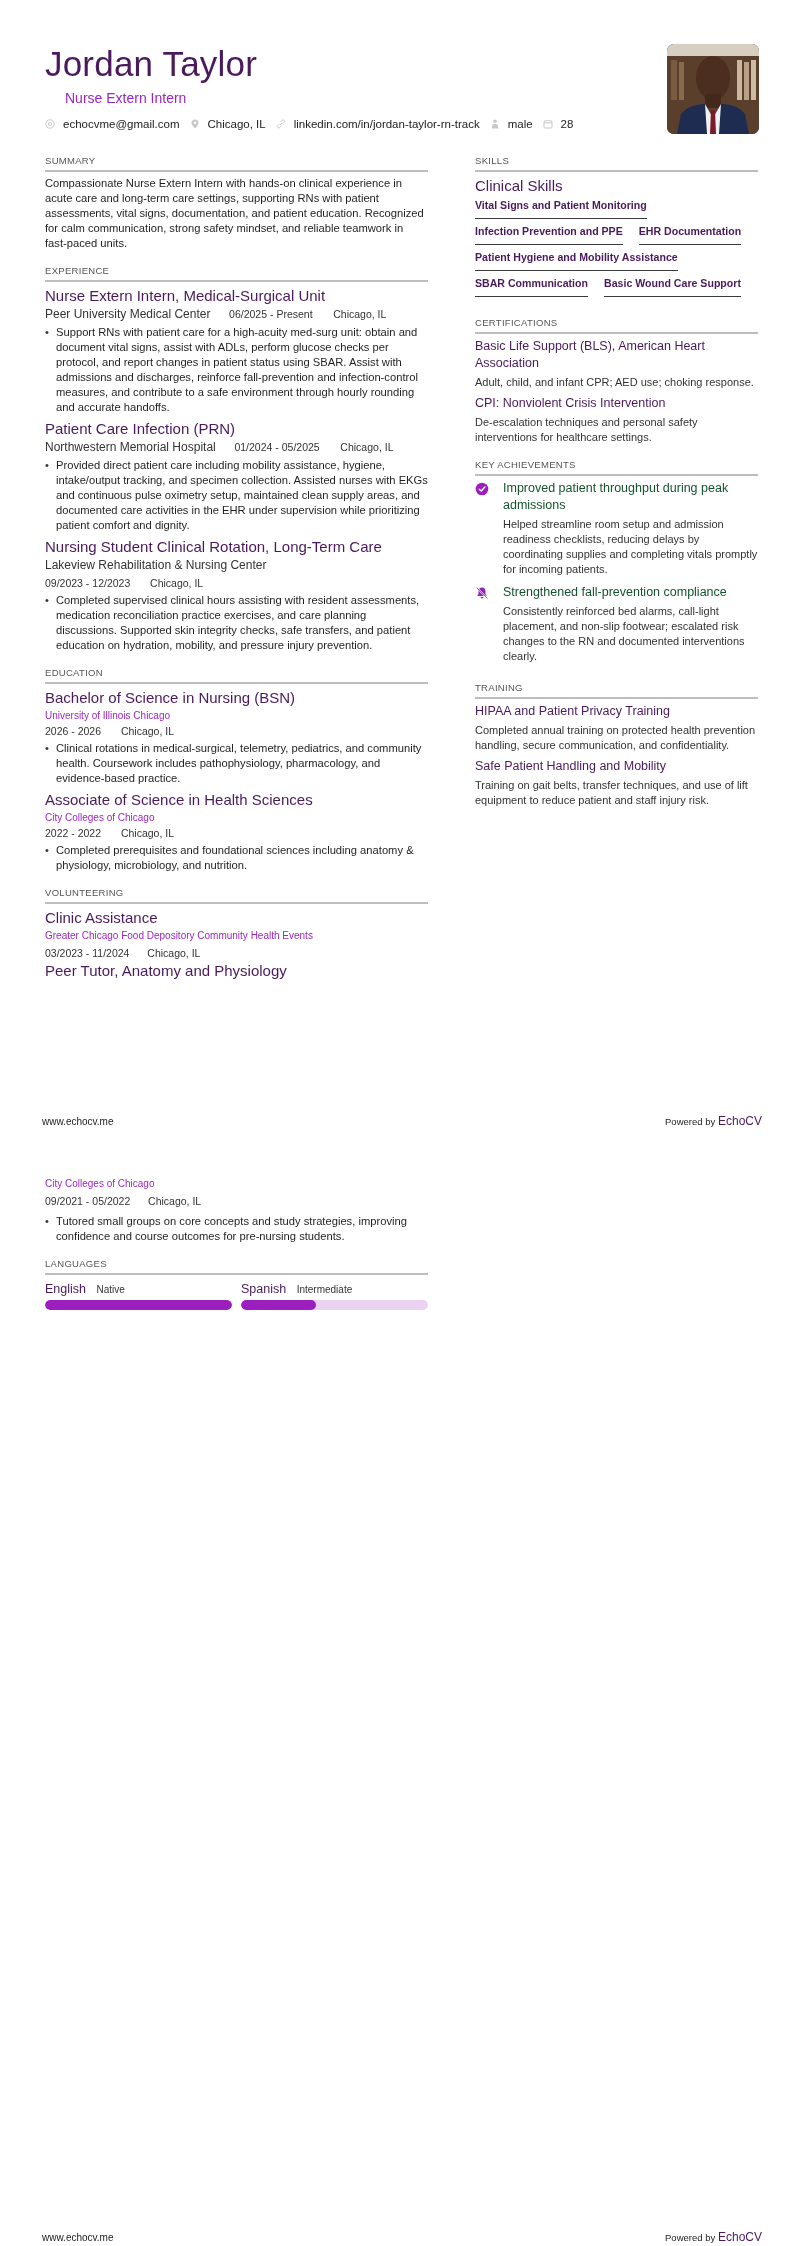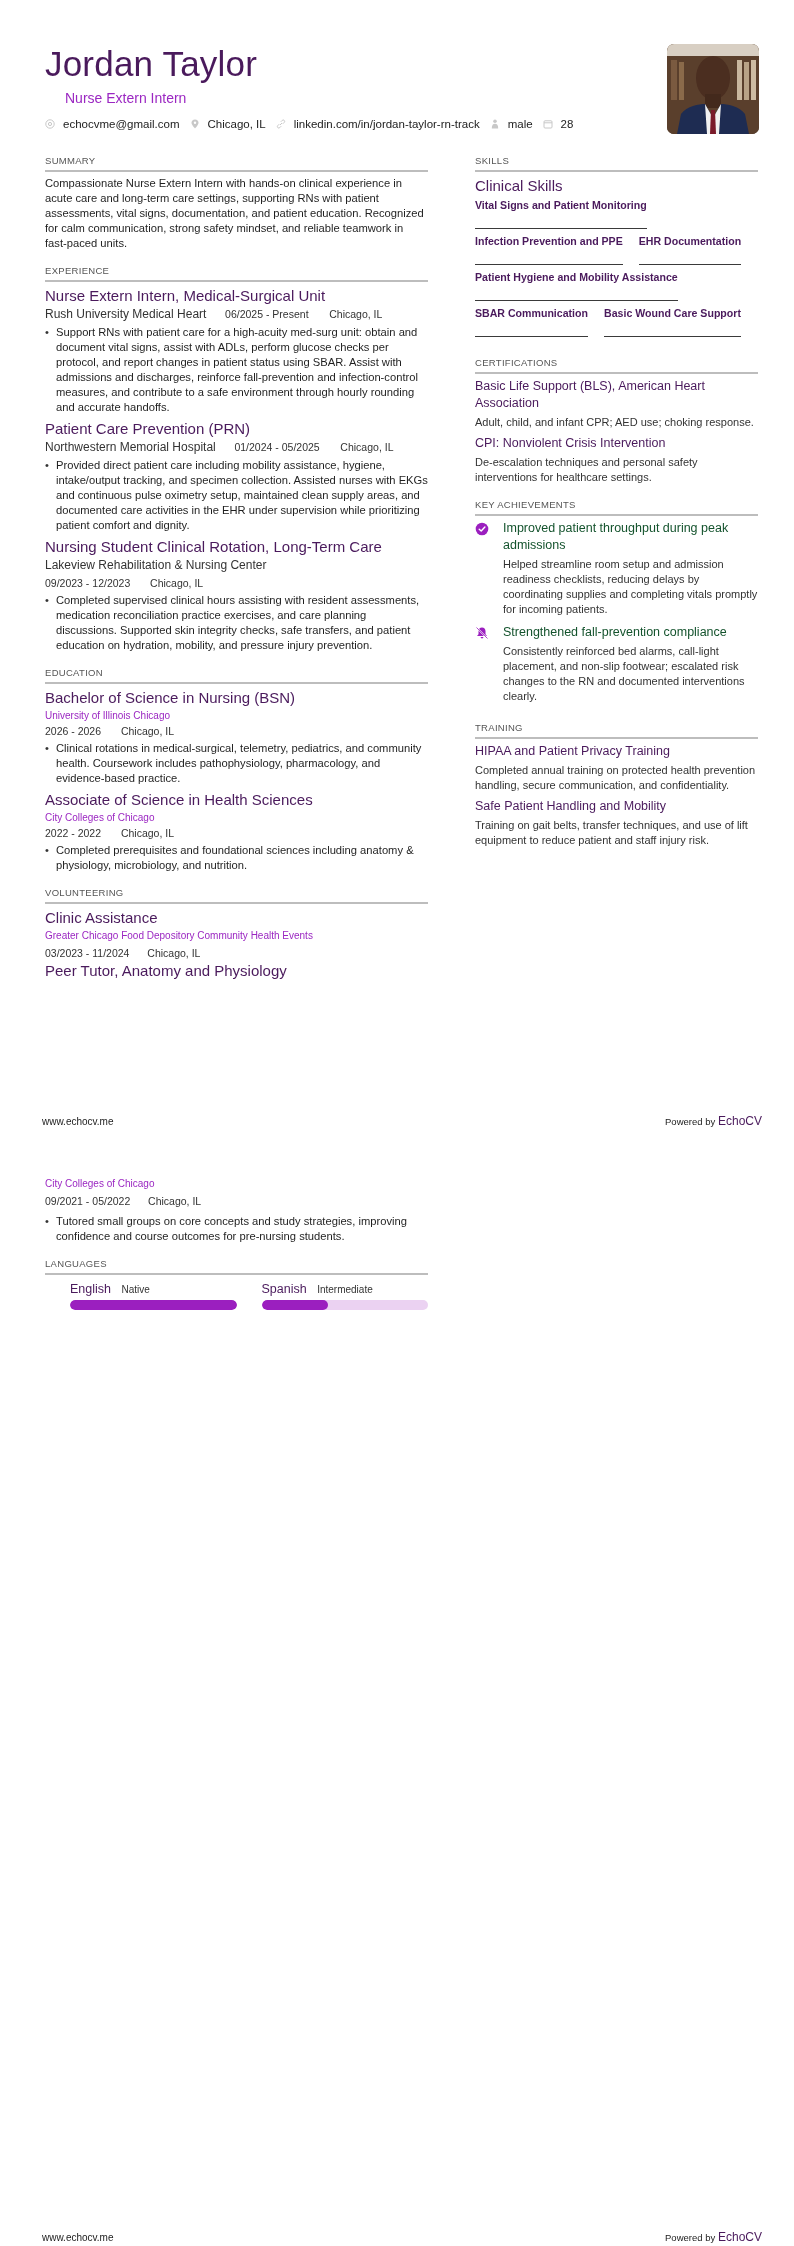--- a/index.html
+++ b/index.html
@@ -29,38 +29,38 @@
   .entry-title { font-size: 15px; color: #4a1a5c; line-height: 20px; }
   .entry-sub { font-size: 12px; color: #333; line-height: 17px; }
   .entry-org { font-size: 10px; color: #9b27c2; line-height: 16px; }
   .meta { font-size: 10.5px; color: #333; line-height: 15px; }
   .bullets { list-style: none; margin-top: 2px; margin-bottom: 4px; }
   .bullets li { position: relative; padding-left: 11px; font-size: 11.2px; line-height: 15px; color: #1f1f1f; }
   .bullets li::before { content: "•"; position: absolute; left: 0; top: 0; color: #333; }
 
   .skill-group { font-size: 15px; color: #4a1a5c; line-height: 20px; margin-top: 2px; }
   .skill-tags { display: flex; flex-wrap: wrap; margin-top: 3px; }
-  .skill-tag { font-size: 10.6px; font-weight: 700; color: #4a1a5c; padding-bottom: 16px; border-bottom: 1.5px solid #3a3a3a; margin-right: 16px; margin-bottom: 6px; line-height: 13px; }
+  .skill-tag { font-size: 10.6px; font-weight: 700; color: #4a1a5c; padding-bottom: 6px; border-bottom: 1.5px solid #3a3a3a; margin-right: 16px; margin-bottom: 6px; line-height: 13px; }
   .skill-tag.last { margin-right: 0; }
 
   .r-title { font-size: 12.5px; color: #4a1a5c; line-height: 17px; margin-top: 2px; }
   .r-desc { font-size: 11px; color: #333; line-height: 15px; margin-top: 3px; margin-bottom: 5px; }
 
   .ach { display: flex; margin-top: 3px; }
   .ach-icon { width: 18px; flex: none; margin-right: 10px; padding-top: 2px; }
   .ach-body { flex: 1; }
   .ach-title { font-size: 12.5px; color: #14532d; line-height: 17px; }
   .ach-desc { font-size: 11px; color: #333; line-height: 15px; margin-top: 3px; margin-bottom: 4px; }
 
   .footer { position: absolute; left: 42px; width: 720px; display: flex; justify-content: space-between; align-items: baseline; font-size: 10px; color: #222; }
   .footer .brand { font-size: 12px; color: #4a1a5c; }
   .footer .pow { font-size: 9.5px; color: #222; }
 
   .lang-row { display: flex; justify-content: space-between; margin-top: 4px; }
-  .lang { width: 187px; margin-left: 25px; }
+  .lang { width: 187px; }
   .lang-name { font-size: 12.5px; color: #4a1a5c; }
   .lang-level { font-size: 10px; color: #333; margin-left: 6px; }
   .bar { height: 10px; border-radius: 5px; background: #ebd2f2; margin-top: 3px; overflow: hidden; }
   .bar-fill { height: 10px; border-radius: 5px; background: #9b1fbf; }
 </style>
 </head>
 <body>
 
 <div class="page page1">
 
@@ -140,33 +140,33 @@
       <div class="para">Compassionate Nurse Extern Intern with hands-on clinical experience in acute care and long-term care settings, supporting RNs with patient assessments, vital signs, documentation, and patient education. Recognized for calm communication, strong safety mindset, and reliable teamwork in fast-paced units.</div>
     </div>
 
     <div class="section">
       <div class="sec-title">EXPERIENCE</div>
       <div class="sec-rule"></div>
 
       <div>
         <div class="entry-title">Nurse Extern Intern, Medical-Surgical Unit</div>
         <div class="entry-sub">
-          <span>Rush University Medical Heart</span>
+          <span>Peer University Medical Center</span>
           <span class="gap" style="display:inline-block;width:12px"></span>
           <span class="meta">06/2025 - Present</span>
           <span style="display:inline-block;width:14px"></span>
           <span class="meta">Chicago, IL</span>
         </div>
         <ul class="bullets">
           <li>Support RNs with patient care for a high-acuity med-surg unit: obtain and document vital signs, assist with ADLs, perform glucose checks per protocol, and report changes in patient status using SBAR. Assist with admissions and discharges, reinforce fall-prevention and infection-control measures, and contribute to a safe environment through hourly rounding and accurate handoffs.</li>
         </ul>
       </div>
 
       <div>
-        <div class="entry-title">Patient Care Prevention (PRN)</div>
+        <div class="entry-title">Patient Care Infection (PRN)</div>
         <div class="entry-sub">
           <span>Northwestern Memorial Hospital</span>
           <span style="display:inline-block;width:12px"></span>
           <span class="meta">01/2024 - 05/2025</span>
           <span style="display:inline-block;width:14px"></span>
           <span class="meta">Chicago, IL</span>
         </div>
         <ul class="bullets">
           <li>Provided direct patient care including mobility assistance, hygiene, intake/output tracking, and specimen collection. Assisted nurses with EKGs and continuous pulse oximetry setup, maintained clean supply areas, and documented care activities in the EHR under supervision while prioritizing patient comfort and dignity.</li>
         </ul>

